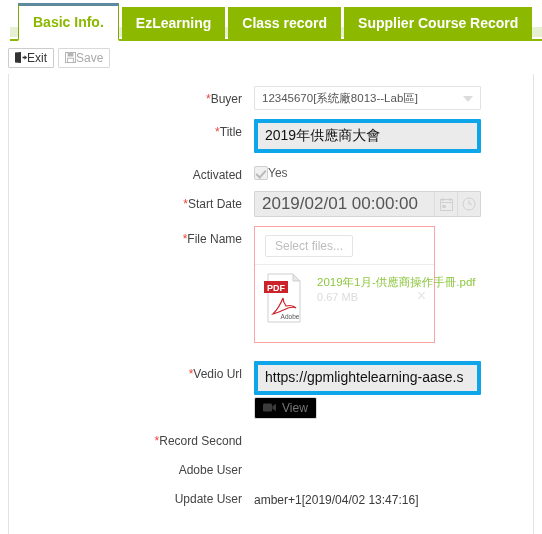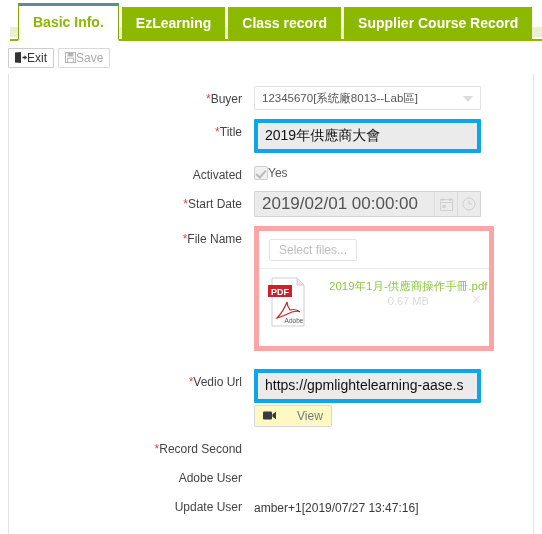--- a/index.html
+++ b/index.html
@@ -215,23 +215,23 @@
   .dicons { display: flex; }
   .dicon {
     width: 22px; height: 24px;
     display: flex; align-items: center; justify-content: center;
     border-left: 1px solid #dddddd;
     cursor: pointer;
   }
 
   
   .uploader {
-    width: 240px;
-    box-sizing: border-box;
-    border: 5px solid #fca5a5;
+    width: 181px;
+    box-sizing: border-box;
+    border: 1px solid #fca5a5;
     background: #ffffff;
   }
   .uptop {
     height: 38px;
     display: flex;
     align-items: center;
     padding-left: 10px;
     border-bottom: 1px solid #ededed;
     box-sizing: border-box;
   }
@@ -246,23 +246,23 @@
     box-sizing: border-box;
     cursor: pointer;
     border-radius: 2px;
   }
   .uplist {
     height: 77px;
     box-sizing: border-box;
     position: relative;
     padding: 7px 0 0 8px;
   }
-  .upitem { display: flex; gap: 20px; position: relative; }
+  .upitem { display: flex; gap: 12px; position: relative; }
   .pdfico { width: 42px; height: 52px; flex: none; }
-  .upmeta { padding-top: 3px; min-width: 0; text-align: center; }
+  .upmeta { padding-top: 3px; min-width: 0; }
   .upname {
     font-size: 11.5px;
     color: #8dc63f;
     white-space: nowrap;
     line-height: 14px;
   }
   .upsize {
     font-size: 11px;
     color: #dcdcdc;
     line-height: 14px;
@@ -274,25 +274,25 @@
     font-size: 16px;
     color: #e6e6e6;
     cursor: pointer;
     line-height: 1;
   }
 
   
   .viewbtn {
     display: inline-flex;
     align-items: center;
-    gap: 21px;
+    gap: 6px;
     height: 22px;
     padding: 0 8px;
     border: 1px solid #d8d8d8;
-    background: #fef9c3;
+    background: #000000;
     font-size: 12px;
     color: #777777;
     cursor: pointer;
     box-sizing: border-box;
     border-radius: 2px;
     margin-top: 2px;
   }
 
   .meta {
     font-size: 12px;
@@ -454,19 +454,19 @@
         <div class="lbl"><span class="req">*</span><span>Record Second</span></div>
       </div>
 
       <div class="row">
         <div class="lbl"><span>Adobe User</span></div>
       </div>
 
       <div class="row">
         <div class="lbl"><span>Update User</span></div>
         <div class="ctrl">
-          <div class="meta">amber+1[2019/07/27 13:47:16]</div>
+          <div class="meta">amber+1[2019/04/02 13:47:16]</div>
         </div>
       </div>
 
     </div>
   </div>
 </div>
 
 </body></html>

